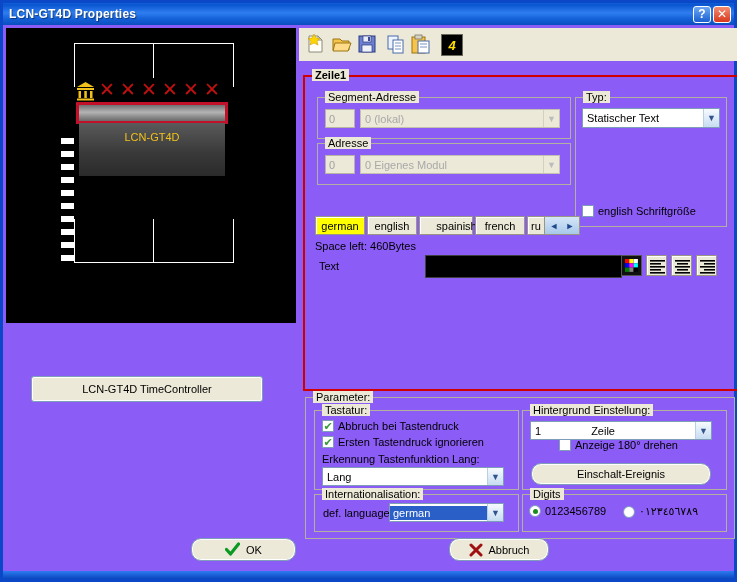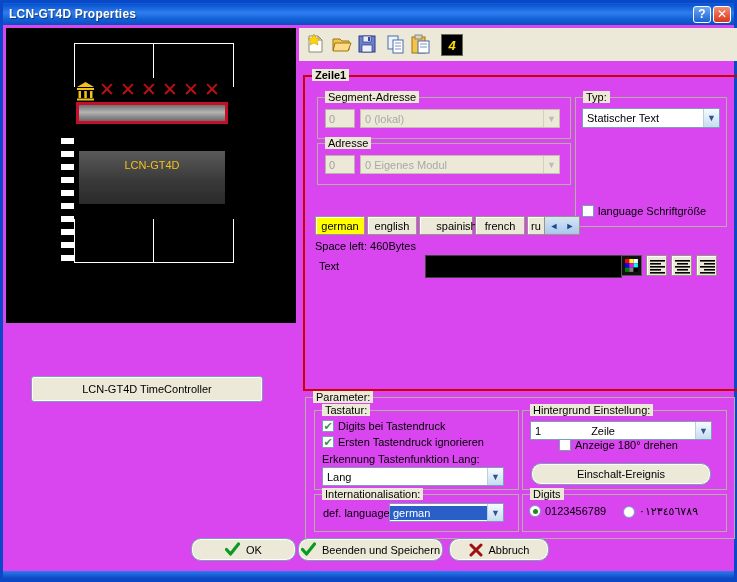--- a/index.html
+++ b/index.html
@@ -5,21 +5,21 @@
   html,body{margin:0;padding:0;}
   body{
     width:737px;height:582px;overflow:hidden;
     font-family:"Liberation Sans","DejaVu Sans",sans-serif;
     font-size:11px;color:#000;background:#ece9d8;
   }
   .window{
     position:absolute;left:0;top:0;width:737px;height:582px;
     box-sizing:border-box;
     border:3px solid #0a48c8;
-    background:#d946ef;
+    background:#8b5cf6;
   }
   
   .titlebar{
     position:absolute;left:0;top:0;width:731px;height:22px;
     background:linear-gradient(to bottom,#0e5fd8 0%,#0a55d0 8%,#2f7ef0 45%,#1461d8 72%,#0a4ec0 100%);
     display:flex;align-items:center;
   }
   .title-text{
     color:#fff;font-weight:bold;font-size:12px;margin-left:6px;
     text-shadow:1px 1px 1px rgba(0,0,0,.45);
@@ -56,21 +56,20 @@
   }
   .selrow{
     position:absolute;left:0px;top:24px;width:152px;height:22px;
     box-sizing:border-box;
     border:3px solid #c2102a;
     background:linear-gradient(to bottom,#6f6f6f 0%,#b4b4b4 45%,#8a8a8a 75%,#6a6a6a 100%);
   }
   .gradbody{
     position:absolute;left:3px;top:45px;width:146px;height:53px;
     background:linear-gradient(to bottom,#5a5a5a 0%,#3a3a3a 55%,#2a2a2a 100%);
-    margin-top:28px;
   }
   .disp-text{
     position:absolute;width:100%;text-align:center;color:#f2c21a;
     font-size:11px;font-family:"Liberation Sans",sans-serif;
   }
   .ticks{position:absolute;left:55px;top:110px;width:14px;height:130px;}
   .tick{position:absolute;left:0;width:13px;height:6px;background:#fff;}
 
   .tc-button{
     position:absolute;left:28px;top:373px;width:230px;height:24px;
@@ -287,21 +286,21 @@
     </div>
 
     <div class="groupbox" style="left:270px;top:20px;width:150px;height:128px;">
       <span class="gb-title">Typ:</span>
       <div class="combo" style="left:6px;top:10px;width:138px;height:20px;">
         <span class="cval">Statischer Text</span>
         <span class="carrow">▼</span>
       </div>
       <div class="chk" style="left:6px;top:107px;">
         <span class="chkbox"></span>
-        <span>language Schriftgröße</span>
+        <span>english Schriftgröße</span>
       </div>
     </div>
 
     <div class="langtab sel" style="left:10px;top:139px;width:50px;">
       <span>german</span>
     </div>
     <div class="langtab" style="left:62px;top:139px;width:50px;">
       <span>english</span>
     </div>
     <div class="langtab" style="left:114px;top:139px;width:54px;padding-left:21px;">
@@ -366,21 +365,21 @@
     </div>
   </div>
 
   <div class="groupbox" style="left:302px;top:394px;width:428px;height:140px;">
     <span class="gb-title">Parameter:</span>
 
     <div class="groupbox" style="left:8px;top:12px;width:203px;height:78px;">
       <span class="gb-title">Tastatur:</span>
       <div class="chk" style="left:7px;top:9px;">
         <span class="chkbox">✔</span>
-        <span>Digits bei Tastendruck</span>
+        <span>Abbruch bei Tastendruck</span>
       </div>
       <div class="chk" style="left:7px;top:25px;">
         <span class="chkbox">✔</span>
         <span>Ersten Tastendruck ignorieren</span>
       </div>
       <div class="lbl" style="left:7px;top:42px;">Erkennung Tastenfunktion Lang:</div>
       <div class="combo" style="left:7px;top:56px;width:182px;height:19px;">
         <span class="cval">Lang</span>
         <span class="carrow">▼</span>
       </div>
@@ -424,26 +423,20 @@
     </div>
   </div>
 
   <div class="bottombar">
     <div class="btn" style="left:185px;top:0px;width:105px;height:23px;">
       <svg style="width:15px;height:15px;" viewBox="0 0 15 15">
         <polyline points="1.5,7.5 5.5,12 13.5,2" fill="none" stroke="#0a9a22" stroke-width="3.2" stroke-linecap="round" stroke-linejoin="round"></polyline>
       </svg>
       <span>OK</span>
     </div>
-    <div class="btn" style="left:292px;top:0px;width:145px;height:23px;">
-      <svg style="width:15px;height:15px;" viewBox="0 0 15 15">
-        <polyline points="1.5,7.5 5.5,12 13.5,2" fill="none" stroke="#0a9a22" stroke-width="3.2" stroke-linecap="round" stroke-linejoin="round"></polyline>
-      </svg>
-      <span>Beenden und Speichern</span>
-    </div>
     <div class="btn" style="left:443px;top:0px;width:100px;height:23px;">
       <svg style="width:14px;height:14px;" viewBox="0 0 14 14">
         <line x1="2" y1="2" x2="12" y2="12" stroke="#a01010" stroke-width="3" stroke-linecap="round"></line>
         <line x1="12" y1="2" x2="2" y2="12" stroke="#a01010" stroke-width="3" stroke-linecap="round"></line>
       </svg>
       <span>Abbruch</span>
     </div>
   </div>
 
   <div class="statusline"></div>

